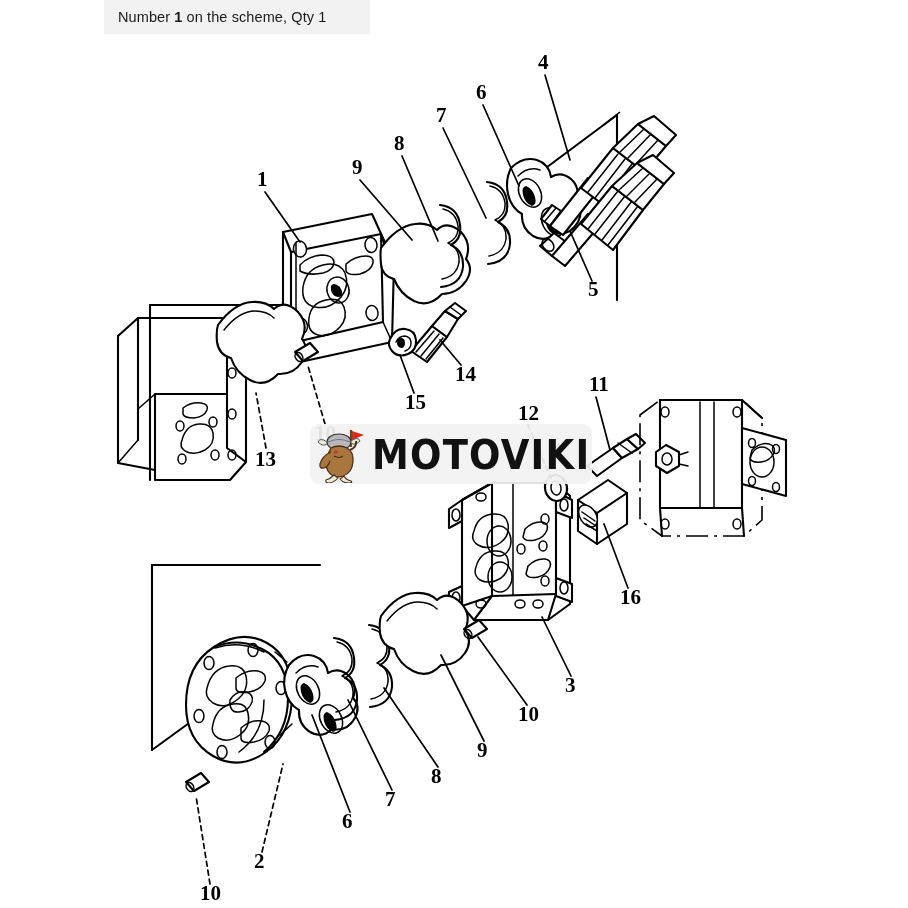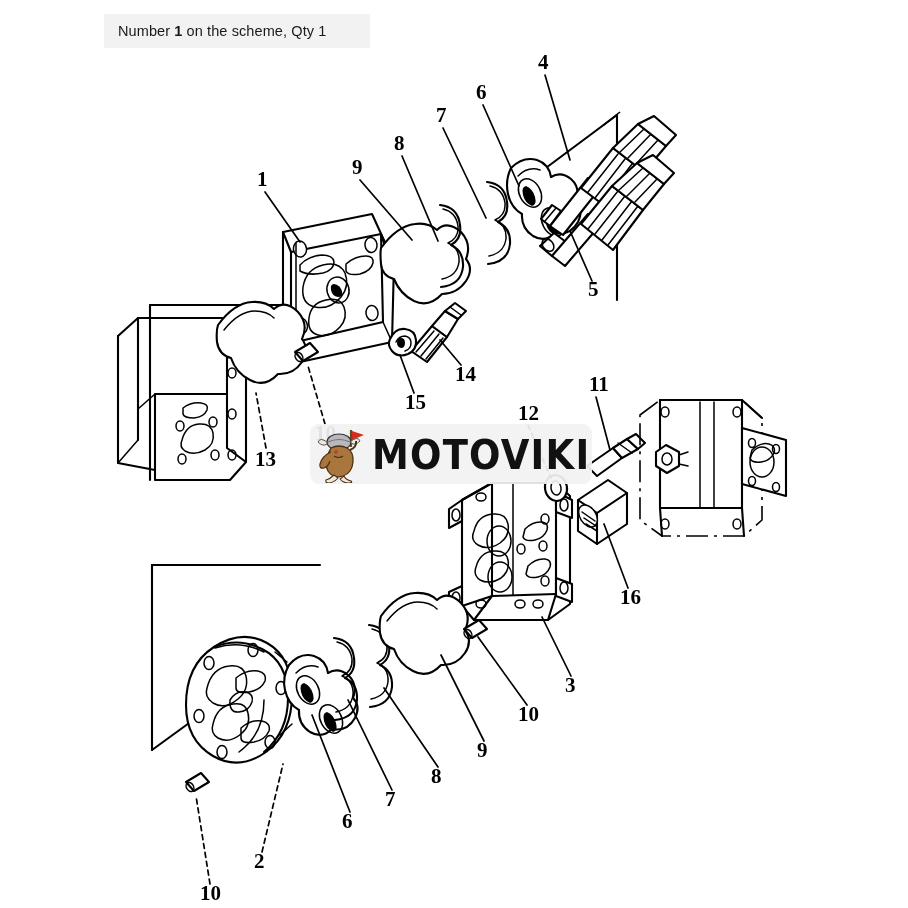--- a/index.html
+++ b/index.html
@@ -14,21 +14,21 @@
     position: relative;
     width: 908px;
     height: 908px;
     background: #ffffff;
     overflow: hidden;
   }
   
   #header-chip {
     position: absolute;
     left: 104px;
-    top: 14px;
+    top: 0;
     width: 266px;
     height: 34px;
     background: #f2f2f2;
     display: flex;
     align-items: center;
     padding-left: 14px;
     box-sizing: border-box;
   }
   #header-chip .hdr-text {
     font-size: 14.5px;

